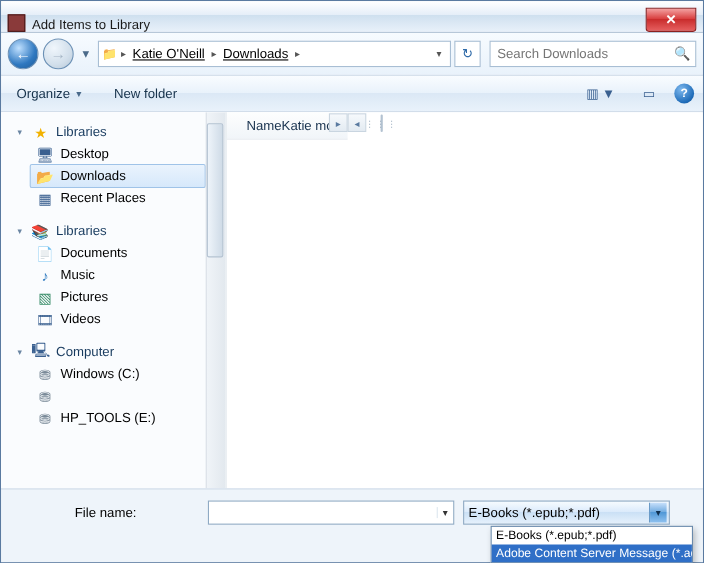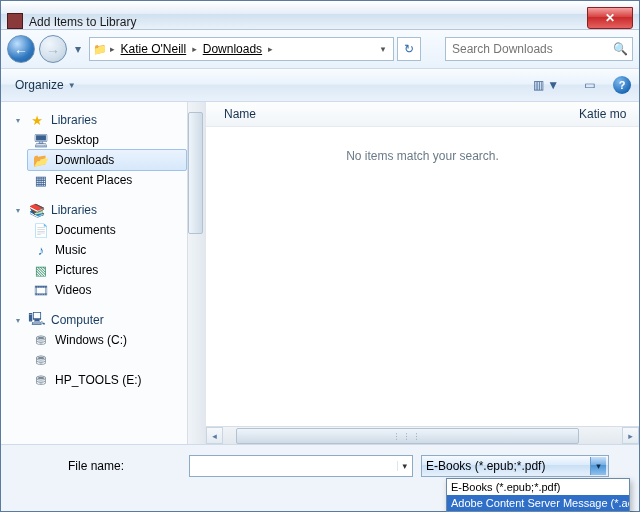--- a/index.html
+++ b/index.html
@@ -73,21 +73,21 @@
   .bc-spacer{ flex:1; }
   .bc-dd   { width:16px; text-align:center; color:#555; font-size:9px;}
   .refresh {
     width:22px; height:22px; border:1px solid #a8bed4; background:#fff;
     display:flex; align-items:center; justify-content:center; color:#2f6aa8; font-size:12px;
     margin-left:-1px;
   }
   .searchbar {
     width:178px; height:22px; border:1px solid #a8bed4; background:#fff;
     display:flex; align-items:center; padding:0 4px; gap:0;
-    margin-left:20px;
+    margin-left:4px;
   }
   .searchbar input {
     border:none; outline:none; width:100%; font: inherit; color:#666; background:transparent;
   }
   .searchbar .sicon { color:#6a85a2; font-size:12px;}
   
   .toolbar {
     height: 32px;
     background: linear-gradient(#f9fcff,#e9f2fb 48%,#dbe8f5 49%,#e9f2fb);
     border-bottom:1px solid #cfdbe8;
@@ -141,21 +141,21 @@
   .folder-open{color:#f0b030;}
   .folder{color:#f0c050;}
   .monitor{color:#3a6090;}
   .doc{color:#5a7aa0;}
   .music{color:#2e7abf;}
   .pic{color:#3a8e6a;}
   .vid{color:#3a6090;}
   .drive{color:#7a8a98;}
   
   .listpane{ flex:1; display:flex; flex-direction:column; min-width:0;}
-  .listview{ flex:1; display:flex; flex-direction:column; min-height:0;}
+  .listview{ flex:1; display:flex; flex-direction:row; min-height:0;}
   .colheaders{
     height:24px; display:flex; align-items:center;
     border-bottom:1px solid #e5eaef;
     background:linear-gradient(#fdfefe,#f1f5f9);
     color:#18324e; padding-left:18px;
   }
   .col-name{ flex:1; }
   .col-date{ width:56px; text-align:left; padding-right:4px;}
   .listbody{
     flex:1; display:flex; align-items:flex-start; justify-content:center;
@@ -262,20 +262,23 @@
       <input type="text" placeholder="Search Downloads" style="">
       <span class="sicon">🔍</span>
     </div>
   </div>
 
   <div class="toolbar">
     <div class="tb-btn">
       <span>Organize</span>
       <span class="dd">▼</span>
     </div>
+    <div class="tb-btn">
+      <span>New folder</span>
+    </div>
     <div class="tb-spacer"></div>
     <div class="tb-icongroup">
       <div class="tb-iconbtn view">
         <span>▥</span>
         <span class="dd">▼</span>
       </div>
       <div class="tb-iconbtn">
         <span>▭</span>
       </div>
       <div class="tb-iconbtn help">
@@ -354,23 +357,20 @@
         <div class="scrollthumb"></div>
       </div>
     </div>
 
     <div class="listpane">
       <div class="listview">
         <div class="colheaders">
           <div class="col-name">Name</div>
           <div class="col-date">Katie mo</div>
         </div>
-        <div class="listbody">
-          <span>No items match your search.</span>
-        </div>
         <div class="hscroll">
           <div class="harrow left">◂</div>
           <div class="hthumb">⋮⋮⋮</div>
           <div class="harrow right">▸</div>
         </div>
       </div>
     </div>
 
   </div>
 

